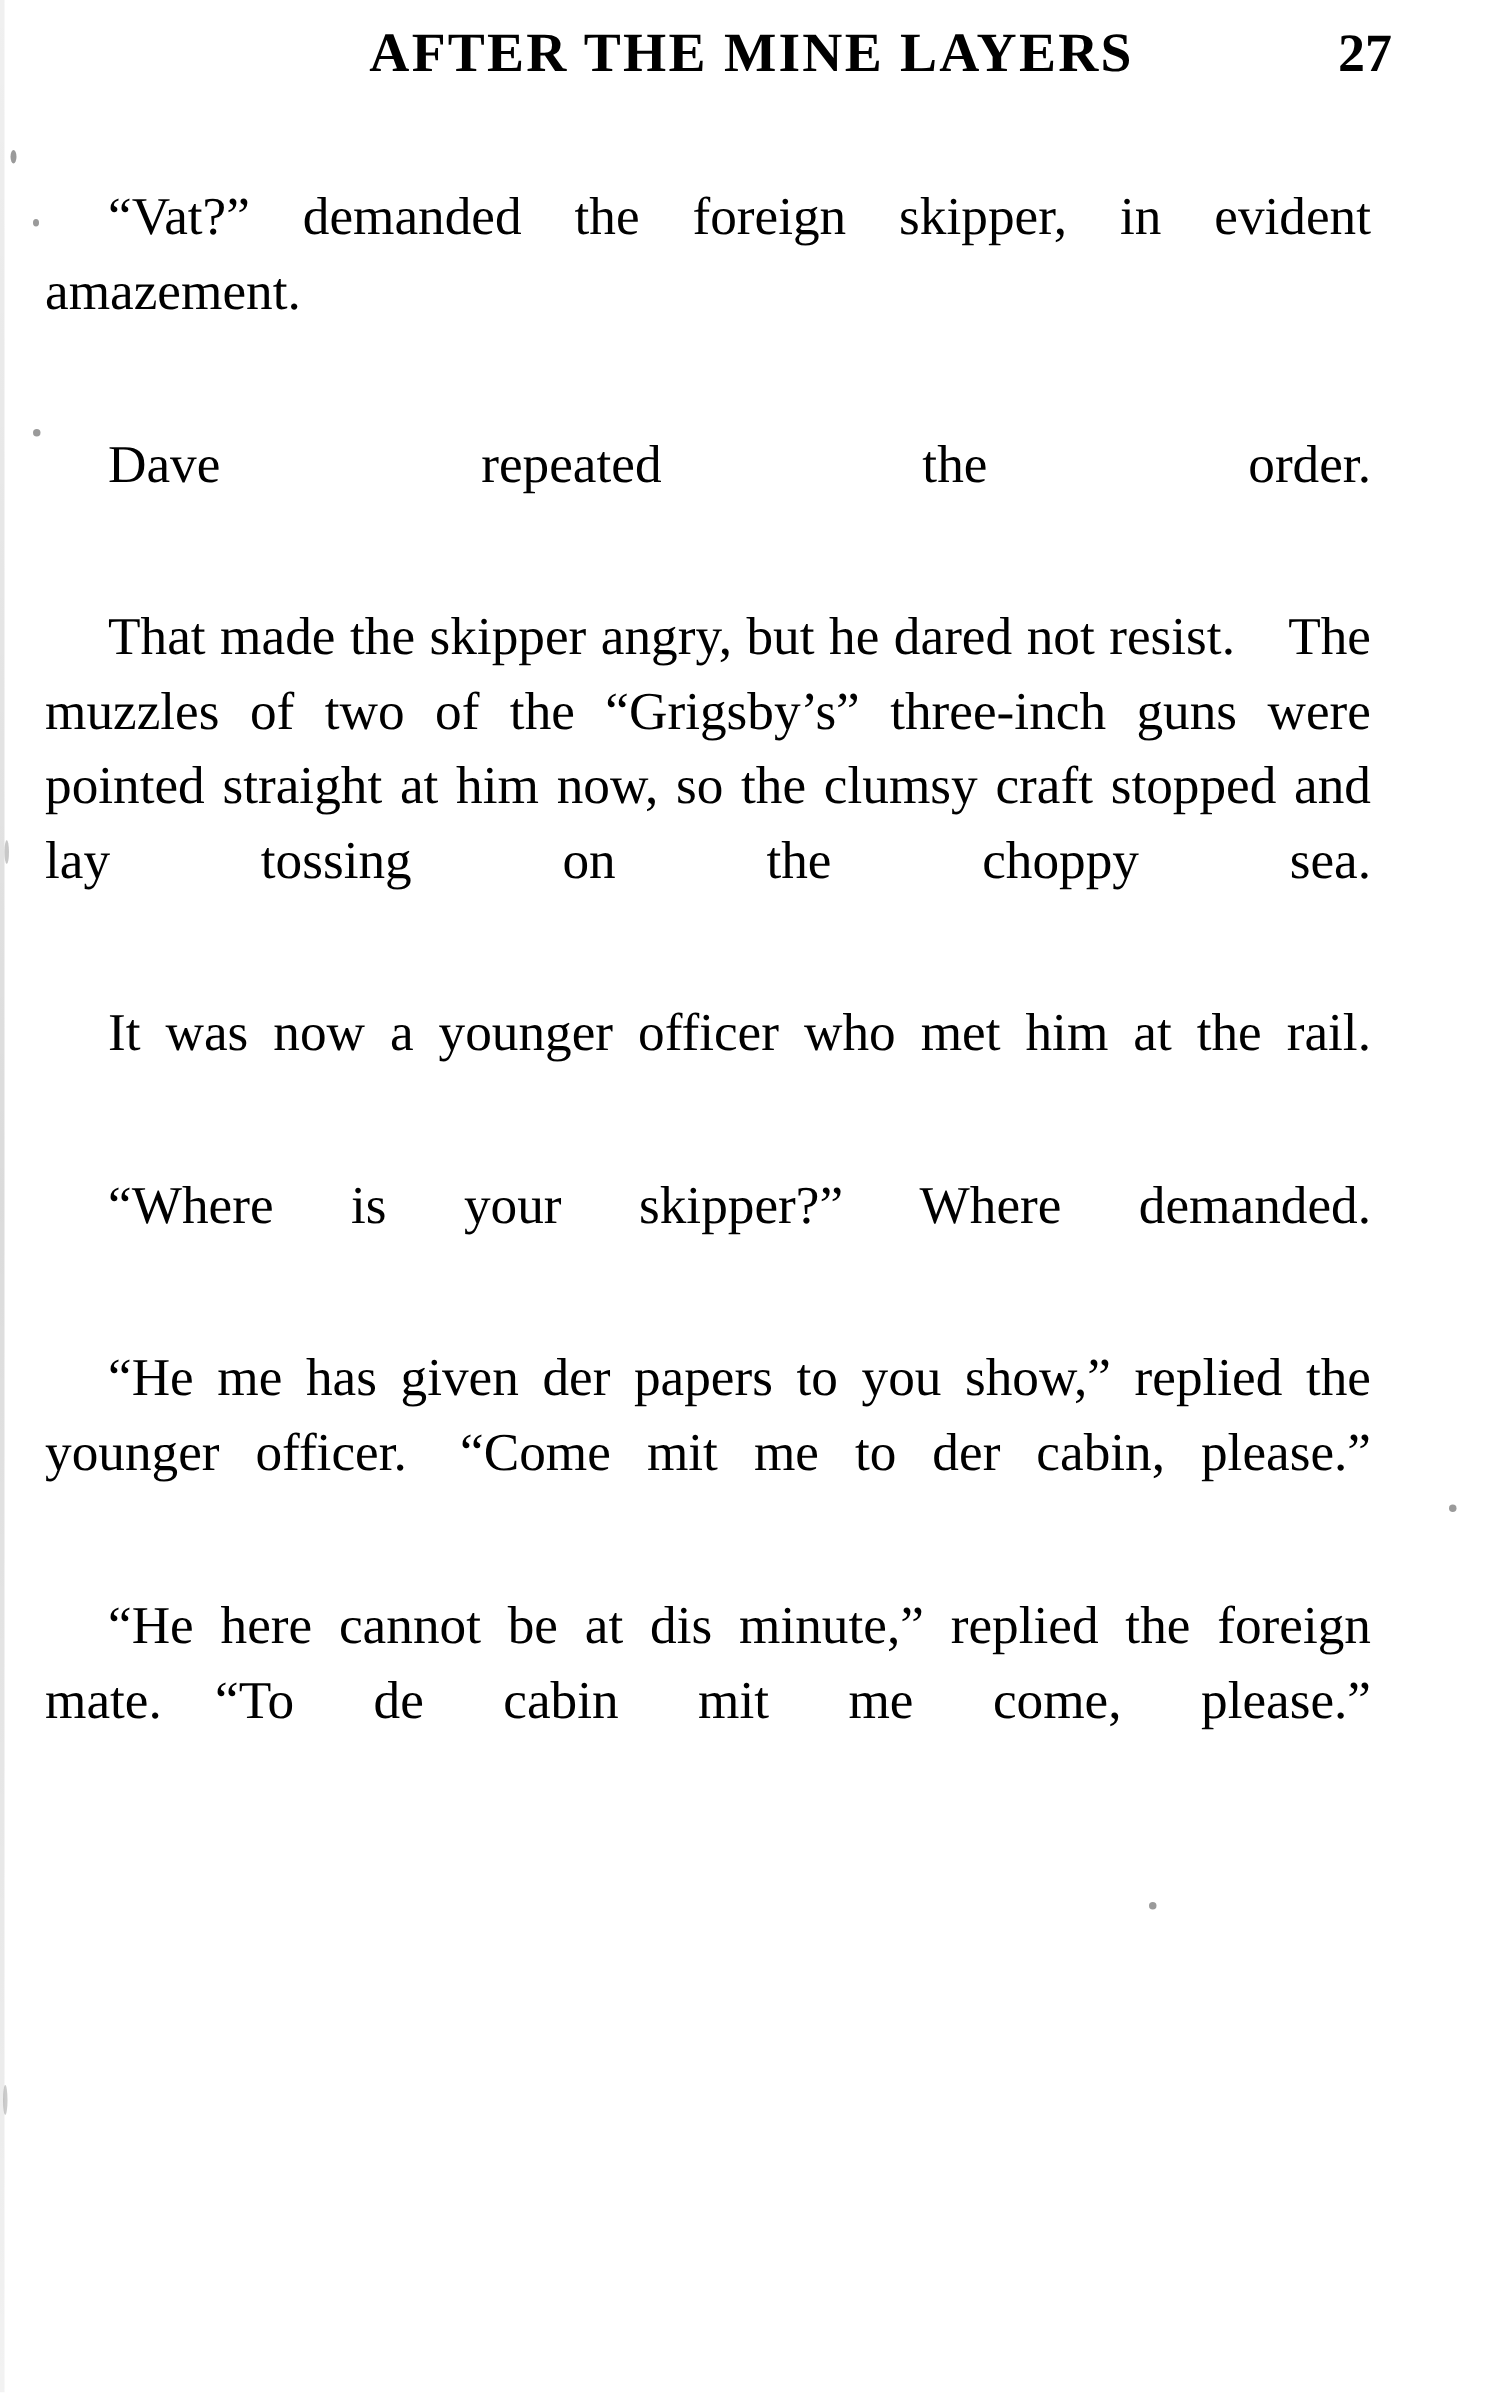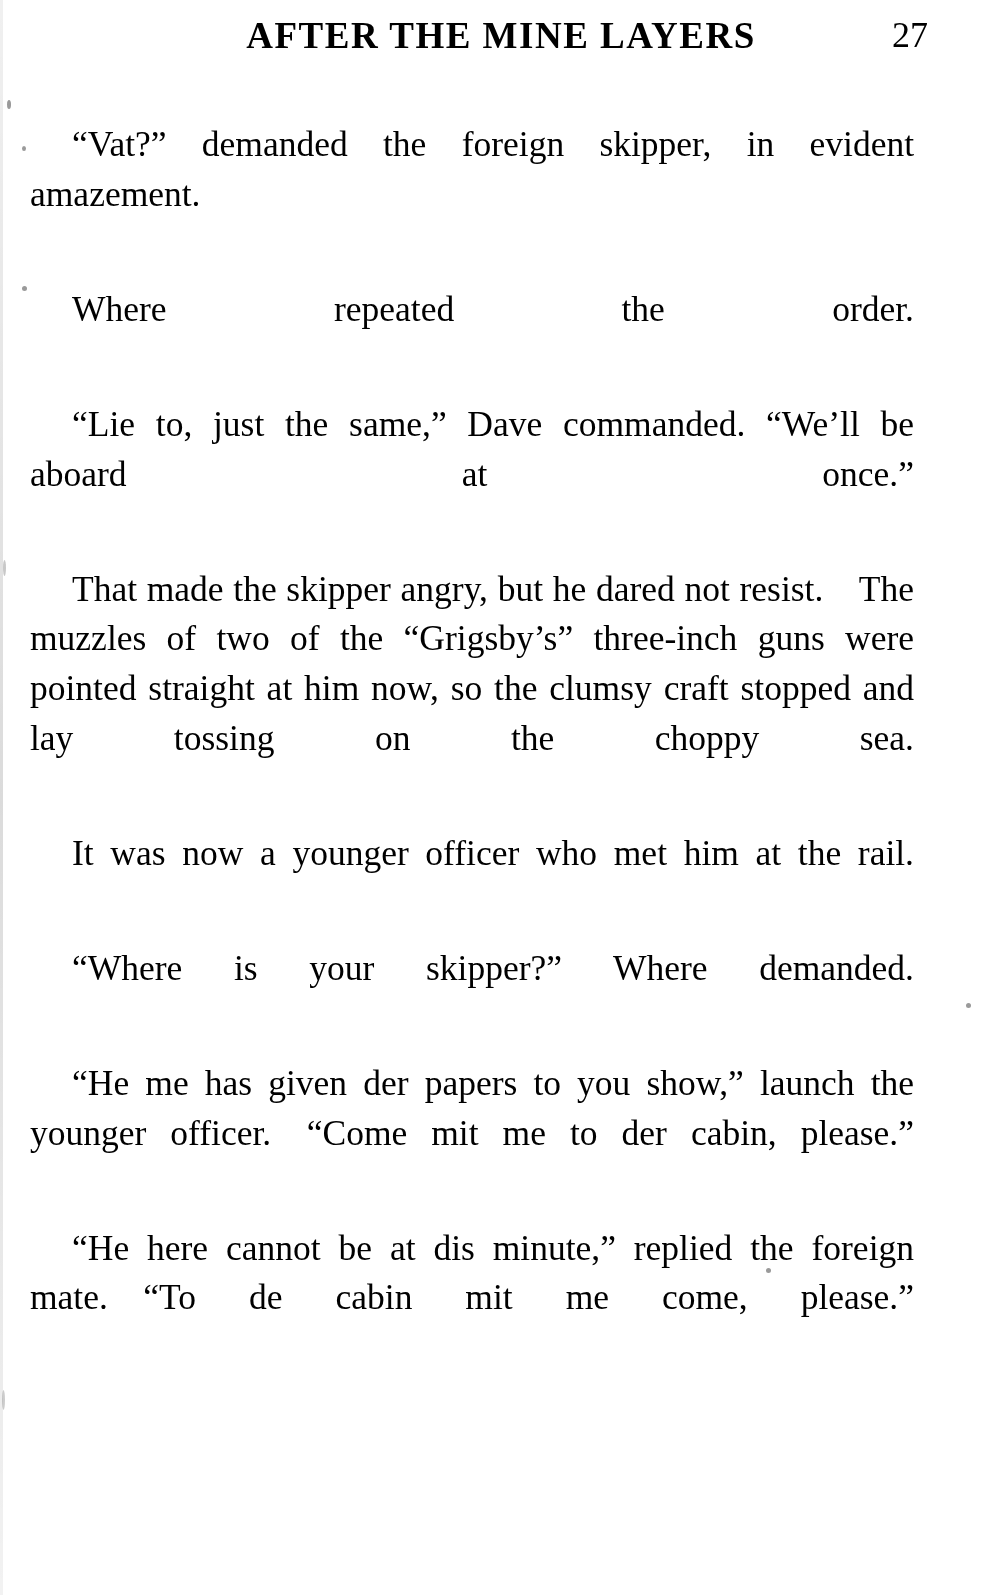--- a/index.html
+++ b/index.html
@@ -41,21 +41,21 @@
     font-family: "Liberation Serif", "DejaVu Serif", serif;
     white-space: nowrap;
     padding-left: 2px;
     box-sizing: border-box;
   }
   .page-number {
     position: absolute;
     right: 72px;
     top: 0;
     font-size: 36px;
-    font-weight: 400;
+    font-weight: 700;
   }
   .body-text {
     position: absolute;
     top: 104px;
     left: 14px;
     width: 916px;
     font-size: 35.5px;
     line-height: 49.6px;
     text-align: justify;
     text-justify: inter-word;
@@ -98,26 +98,25 @@
 
   <div class="edge-left"></div>
 
   <div class="running-head">
     <div class="head-title">AFTER THE MINE LAYERS</div>
     <div class="page-number">27</div>
   </div>
 
   <div class="body-text">
     <p>“Vat?” demanded the foreign skipper, in evident amazement.</p>
-    <p>Where repeated the order.</p>
-    <p>“Lie to, just the same,” Dave commanded. “We’ll be aboard at once.”</p>
+    <p>Dave repeated the order.</p>
     <p>That made the skipper angry, but he dared not resist. The muzzles of two of the “Grigsby’s” three-inch guns were pointed straight at him now, so the clumsy craft stopped and lay tossing on the choppy sea.</p>
     <p>It was now a younger officer who met him at the rail.</p>
     <p>“Where is your skipper?” Where demanded.</p>
-    <p>“He me has given der papers to you show,” launch the younger officer. “Come mit me to der cabin, please.”</p>
+    <p>“He me has given der papers to you show,” replied the younger officer. “Come mit me to der cabin, please.”</p>
     <p>“He here cannot be at dis minute,” replied the foreign mate. “To de cabin mit me come, please.”</p>
   </div>
 
   <div class="speck s1"></div>
   <div class="speck s2"></div>
   <div class="speck s3"></div>
   <div class="speck s4"></div>
   <div class="speck s5"></div>
   <div class="speck s6"></div>
   <div class="speck s7"></div>

